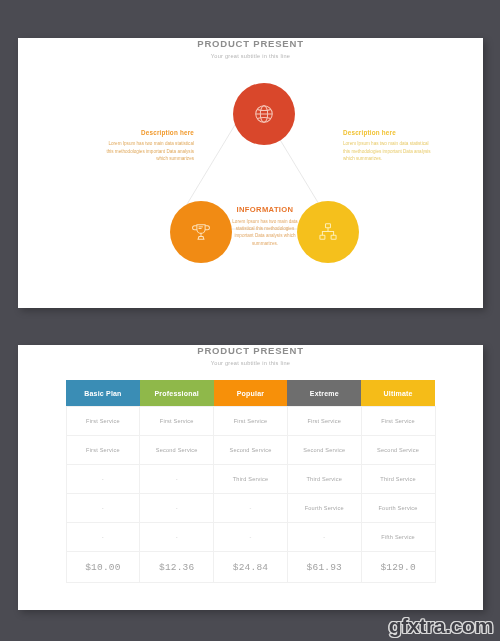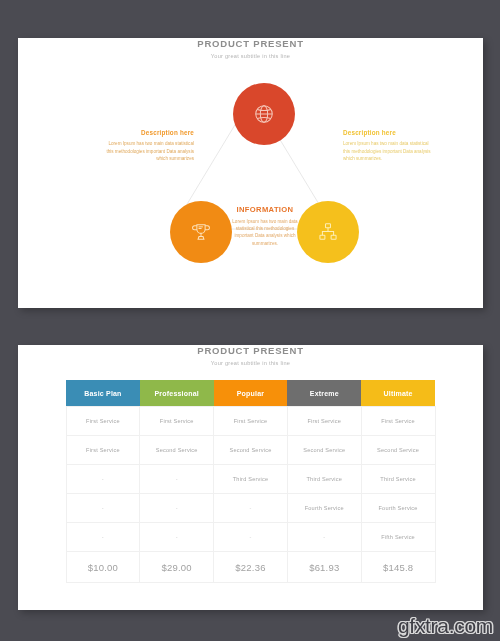--- a/index.html
+++ b/index.html
@@ -173,30 +173,31 @@
     font-size: 5.6px;
     color: #a8a8a8;
     text-align: center;
     border: 1px solid #f0f0f0;
     letter-spacing: 0.2px;
   }
   table.pricing tr.price-row td {
     font-size: 9.5px;
     color: #a2a2a2;
     height: 28px;
+    font-family: Liberation Mono, monospace;
   }
   table.pricing td.dash { color: #d2d2d2; }
 
   
   #watermark {
     position: absolute;
     right: 7px;
     bottom: 3px;
     font-size: 21px;
-    font-weight: normal;
+    font-weight: bold;
     color: #3f3f46;
     text-shadow:
       -1px -1px 0 #d8d8d8,  1px -1px 0 #d8d8d8,
       -1px  1px 0 #d8d8d8,  1px  1px 0 #d8d8d8,
        0   -1.4px 0 #d8d8d8, 0 1.4px 0 #d8d8d8,
       -1.4px 0 0 #d8d8d8, 1.4px 0 0 #d8d8d8;
     letter-spacing: -0.3px;
     font-family: "Liberation Sans", sans-serif;
   }
 </style>
@@ -321,23 +322,23 @@
           </tr>
           <tr>
             <td class="dash">-</td>
             <td class="dash">-</td>
             <td class="dash">-</td>
             <td class="dash">-</td>
             <td>Fifth Service</td>
           </tr>
           <tr class="price-row">
             <td>$10.00</td>
-            <td>$29.00</td>
-            <td>$22.36</td>
+            <td>$12.36</td>
+            <td>$24.84</td>
             <td>$61.93</td>
-            <td>$145.8</td>
+            <td>$129.0</td>
           </tr>
         </tbody>
     </table>
   </div>
 </div>
 
 <div id="watermark">gfxtra.com</div>
 
 </body></html>

